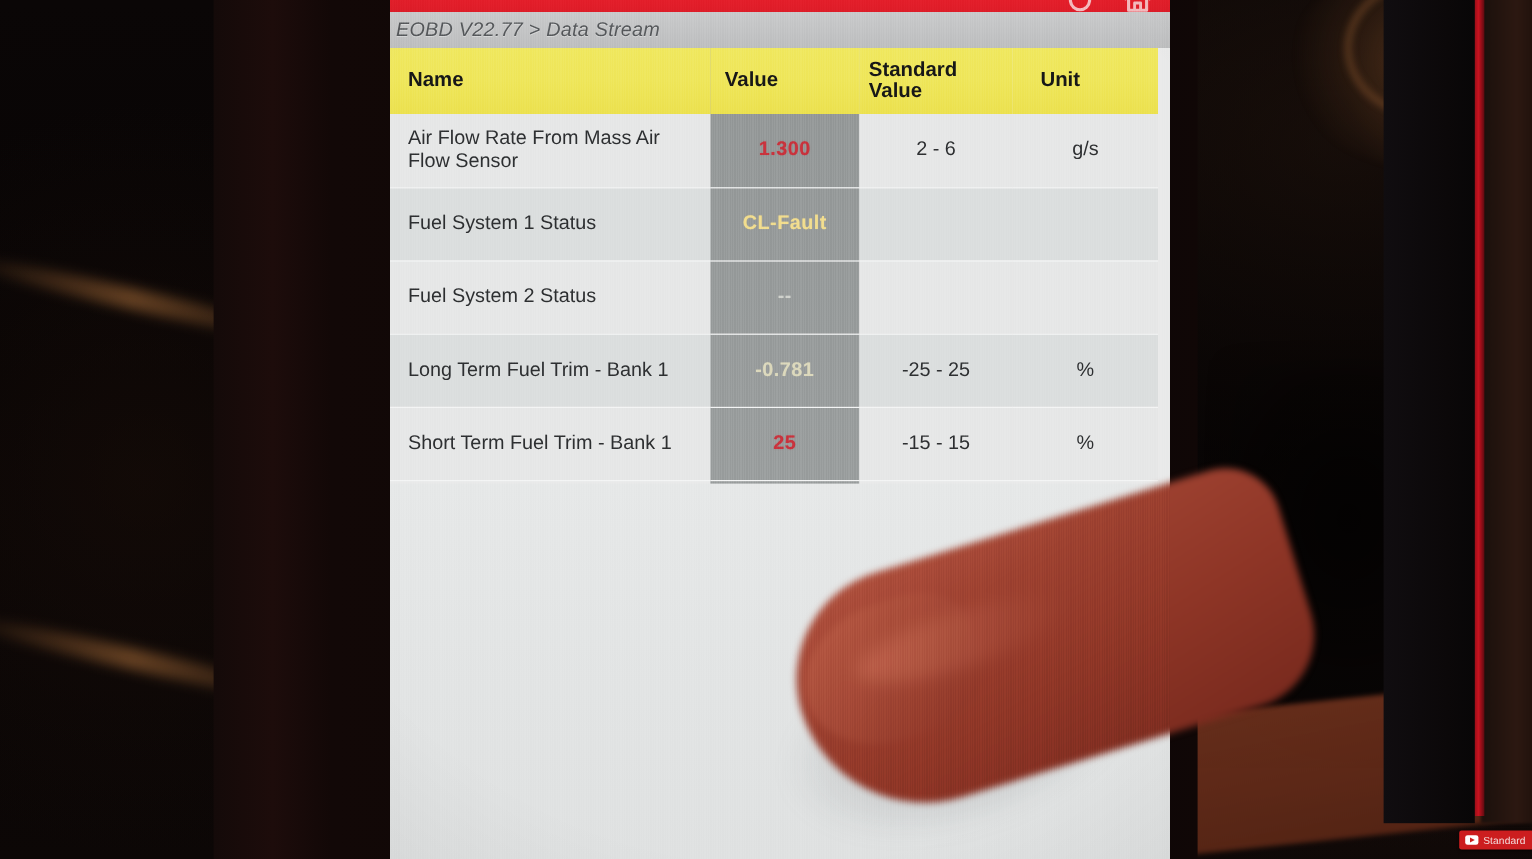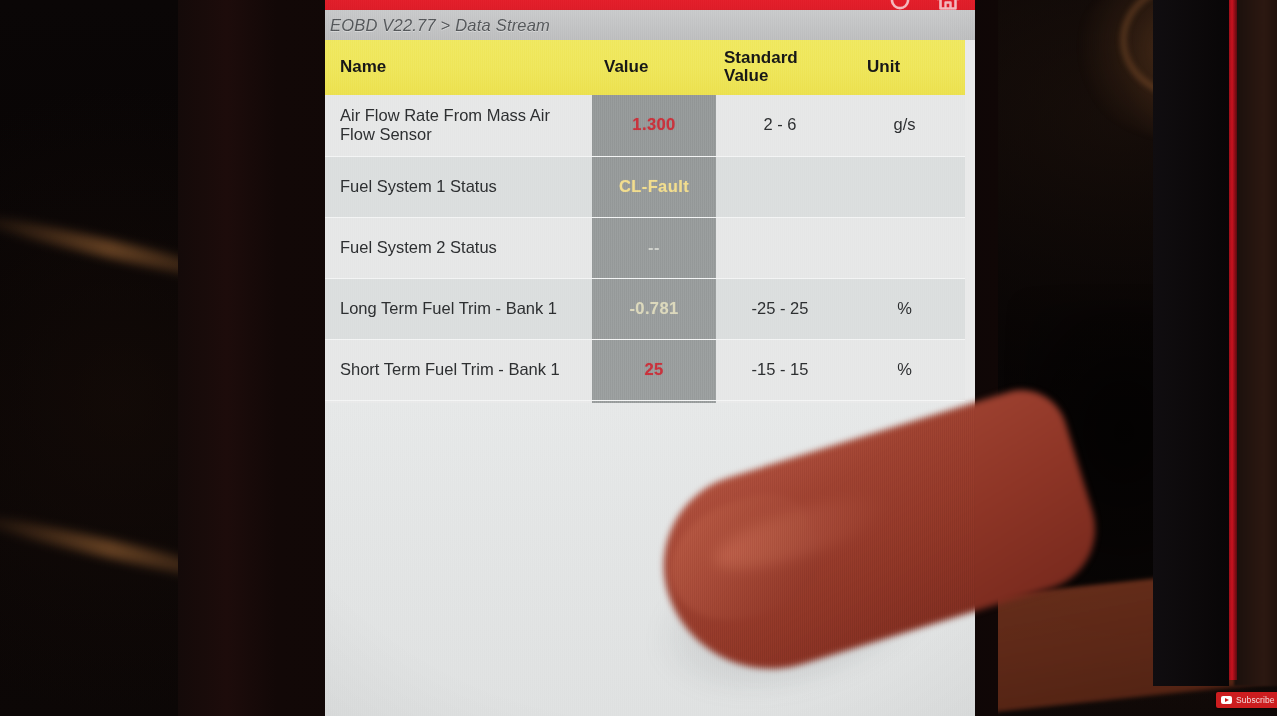--- a/index.html
+++ b/index.html
@@ -360,16 +360,16 @@
 
   <div class="finger">
     <div class="finger-shadow"></div>
     <div class="finger-body"></div>
     <div class="finger-tip"></div>
     <div class="finger-high"></div>
   </div>
 
   <div class="subscribe">
     <span class="yt-glyph"></span>
-    <span class="sub-label">Subscribe</span>
+    <span class="sub-label">Standard</span>
   </div>
 
 </div>
 
 </body></html>

